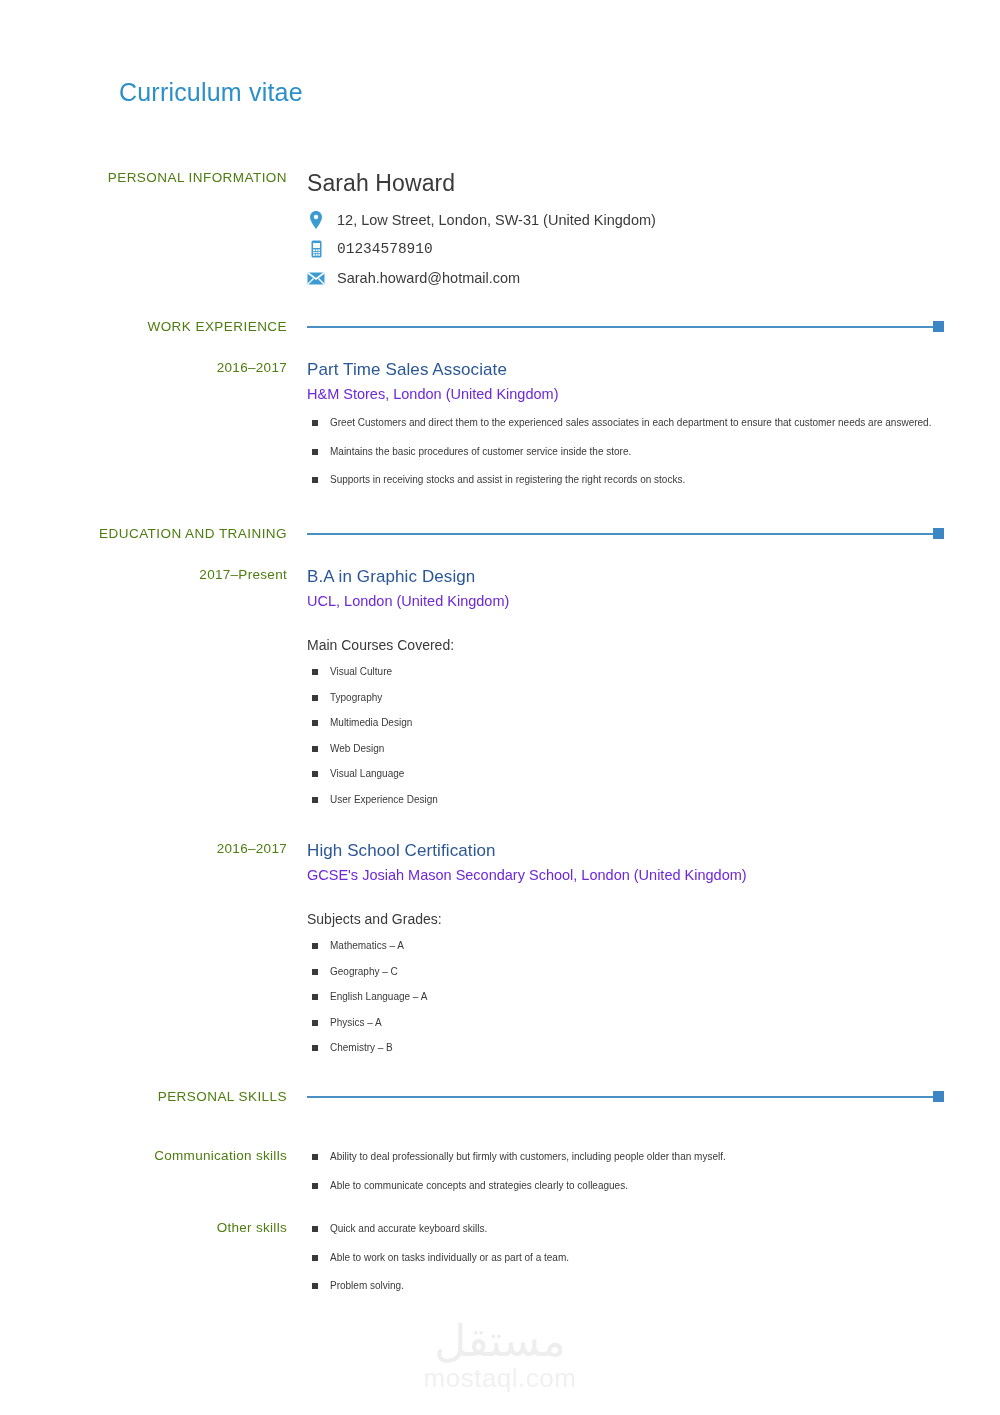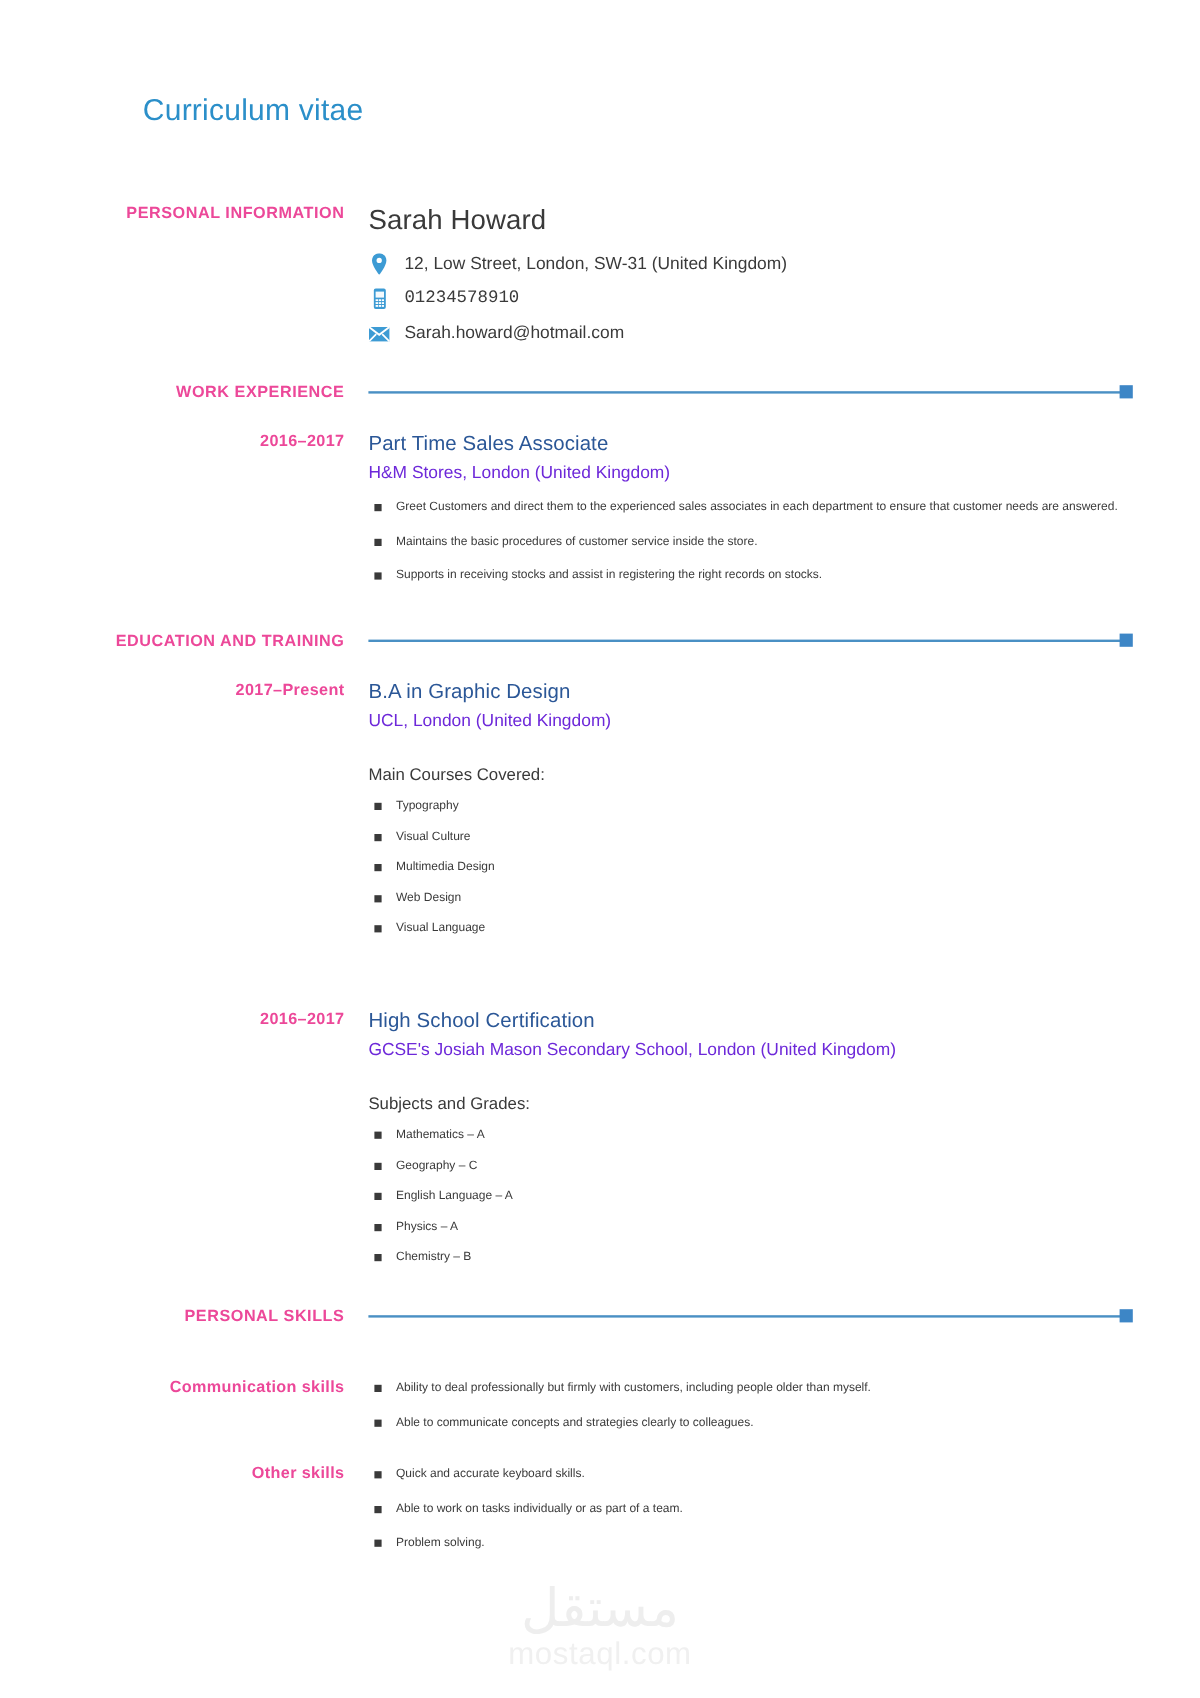--- a/index.html
+++ b/index.html
@@ -39,24 +39,23 @@
     position: absolute;
     left: 0;
     width: 1000px;
   }
   .label-col {
     position: absolute;
     left: 60px;
     width: 227px;
     text-align: right;
     font-size: 13.5px;
-    color: #ec4899;
+    color: #4d7c0f;
     letter-spacing: 0.3px;
     white-space: nowrap;
-    font-weight: bold;
   }
   .label-col.caps {
     font-size: 13.5px;
     letter-spacing: 0.45px;
   }
   .content-col {
     position: absolute;
     left: 307px;
     width: 640px;
   }
@@ -263,25 +262,26 @@
     <div class="endcap"></div>
   </div>
 
   <div class="row" style="top:567px;">
     <div class="label-col">2017–Present</div>
     <div class="content-col">
       <div class="entry-title">B.A in Graphic Design</div>
       <div class="entry-org">UCL, London (United Kingdom)</div>
       <div class="sub-heading" style="margin-top:28px;">Main Courses Covered:</div>
       <ul class="bullets tight" style="margin-top:10px;">
+        <li>Visual Culture</li>
         <li>Typography</li>
-        <li>Visual Culture</li>
         <li>Multimedia Design</li>
         <li>Web Design</li>
         <li>Visual Language</li>
+        <li>User Experience Design</li>
       </ul>
     </div>
   </div>
 
   <div class="row" style="top:841px;">
     <div class="label-col">2016–2017</div>
     <div class="content-col">
       <div class="entry-title">High School Certification</div>
       <div class="entry-org">GCSE's Josiah Mason Secondary School, London (United Kingdom)</div>
       <div class="sub-heading" style="margin-top:28px;">Subjects and Grades:</div>

